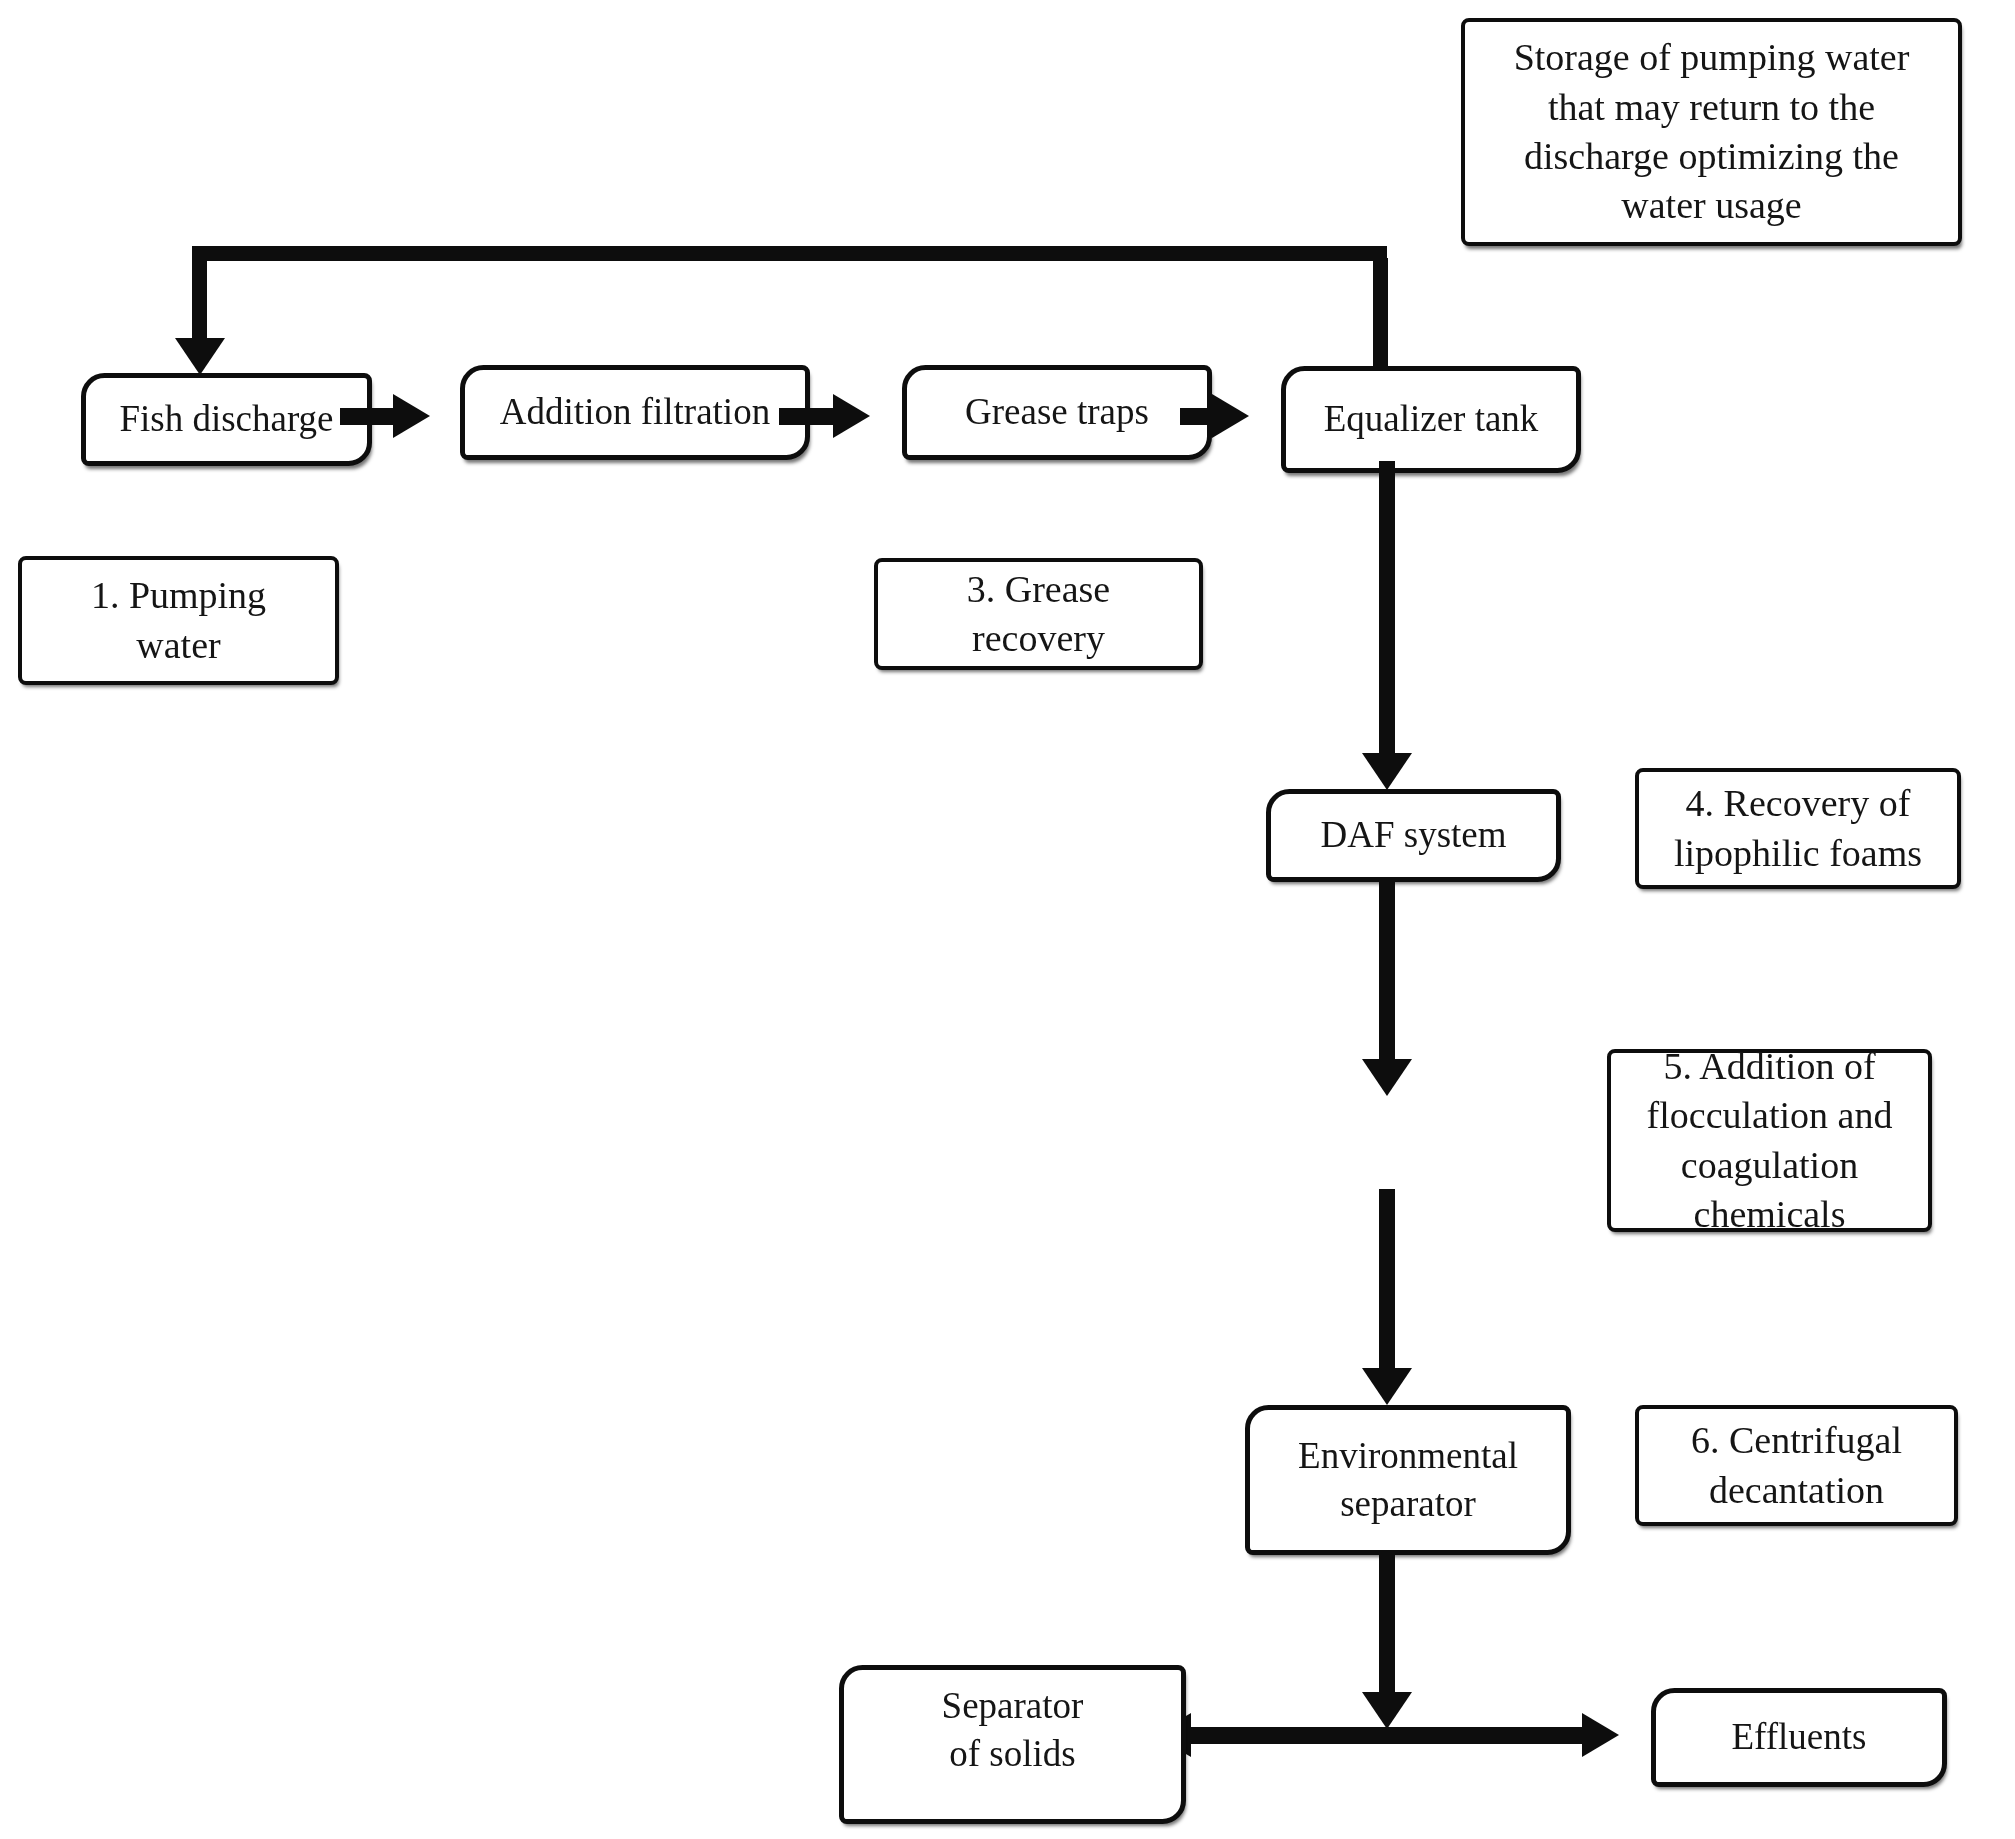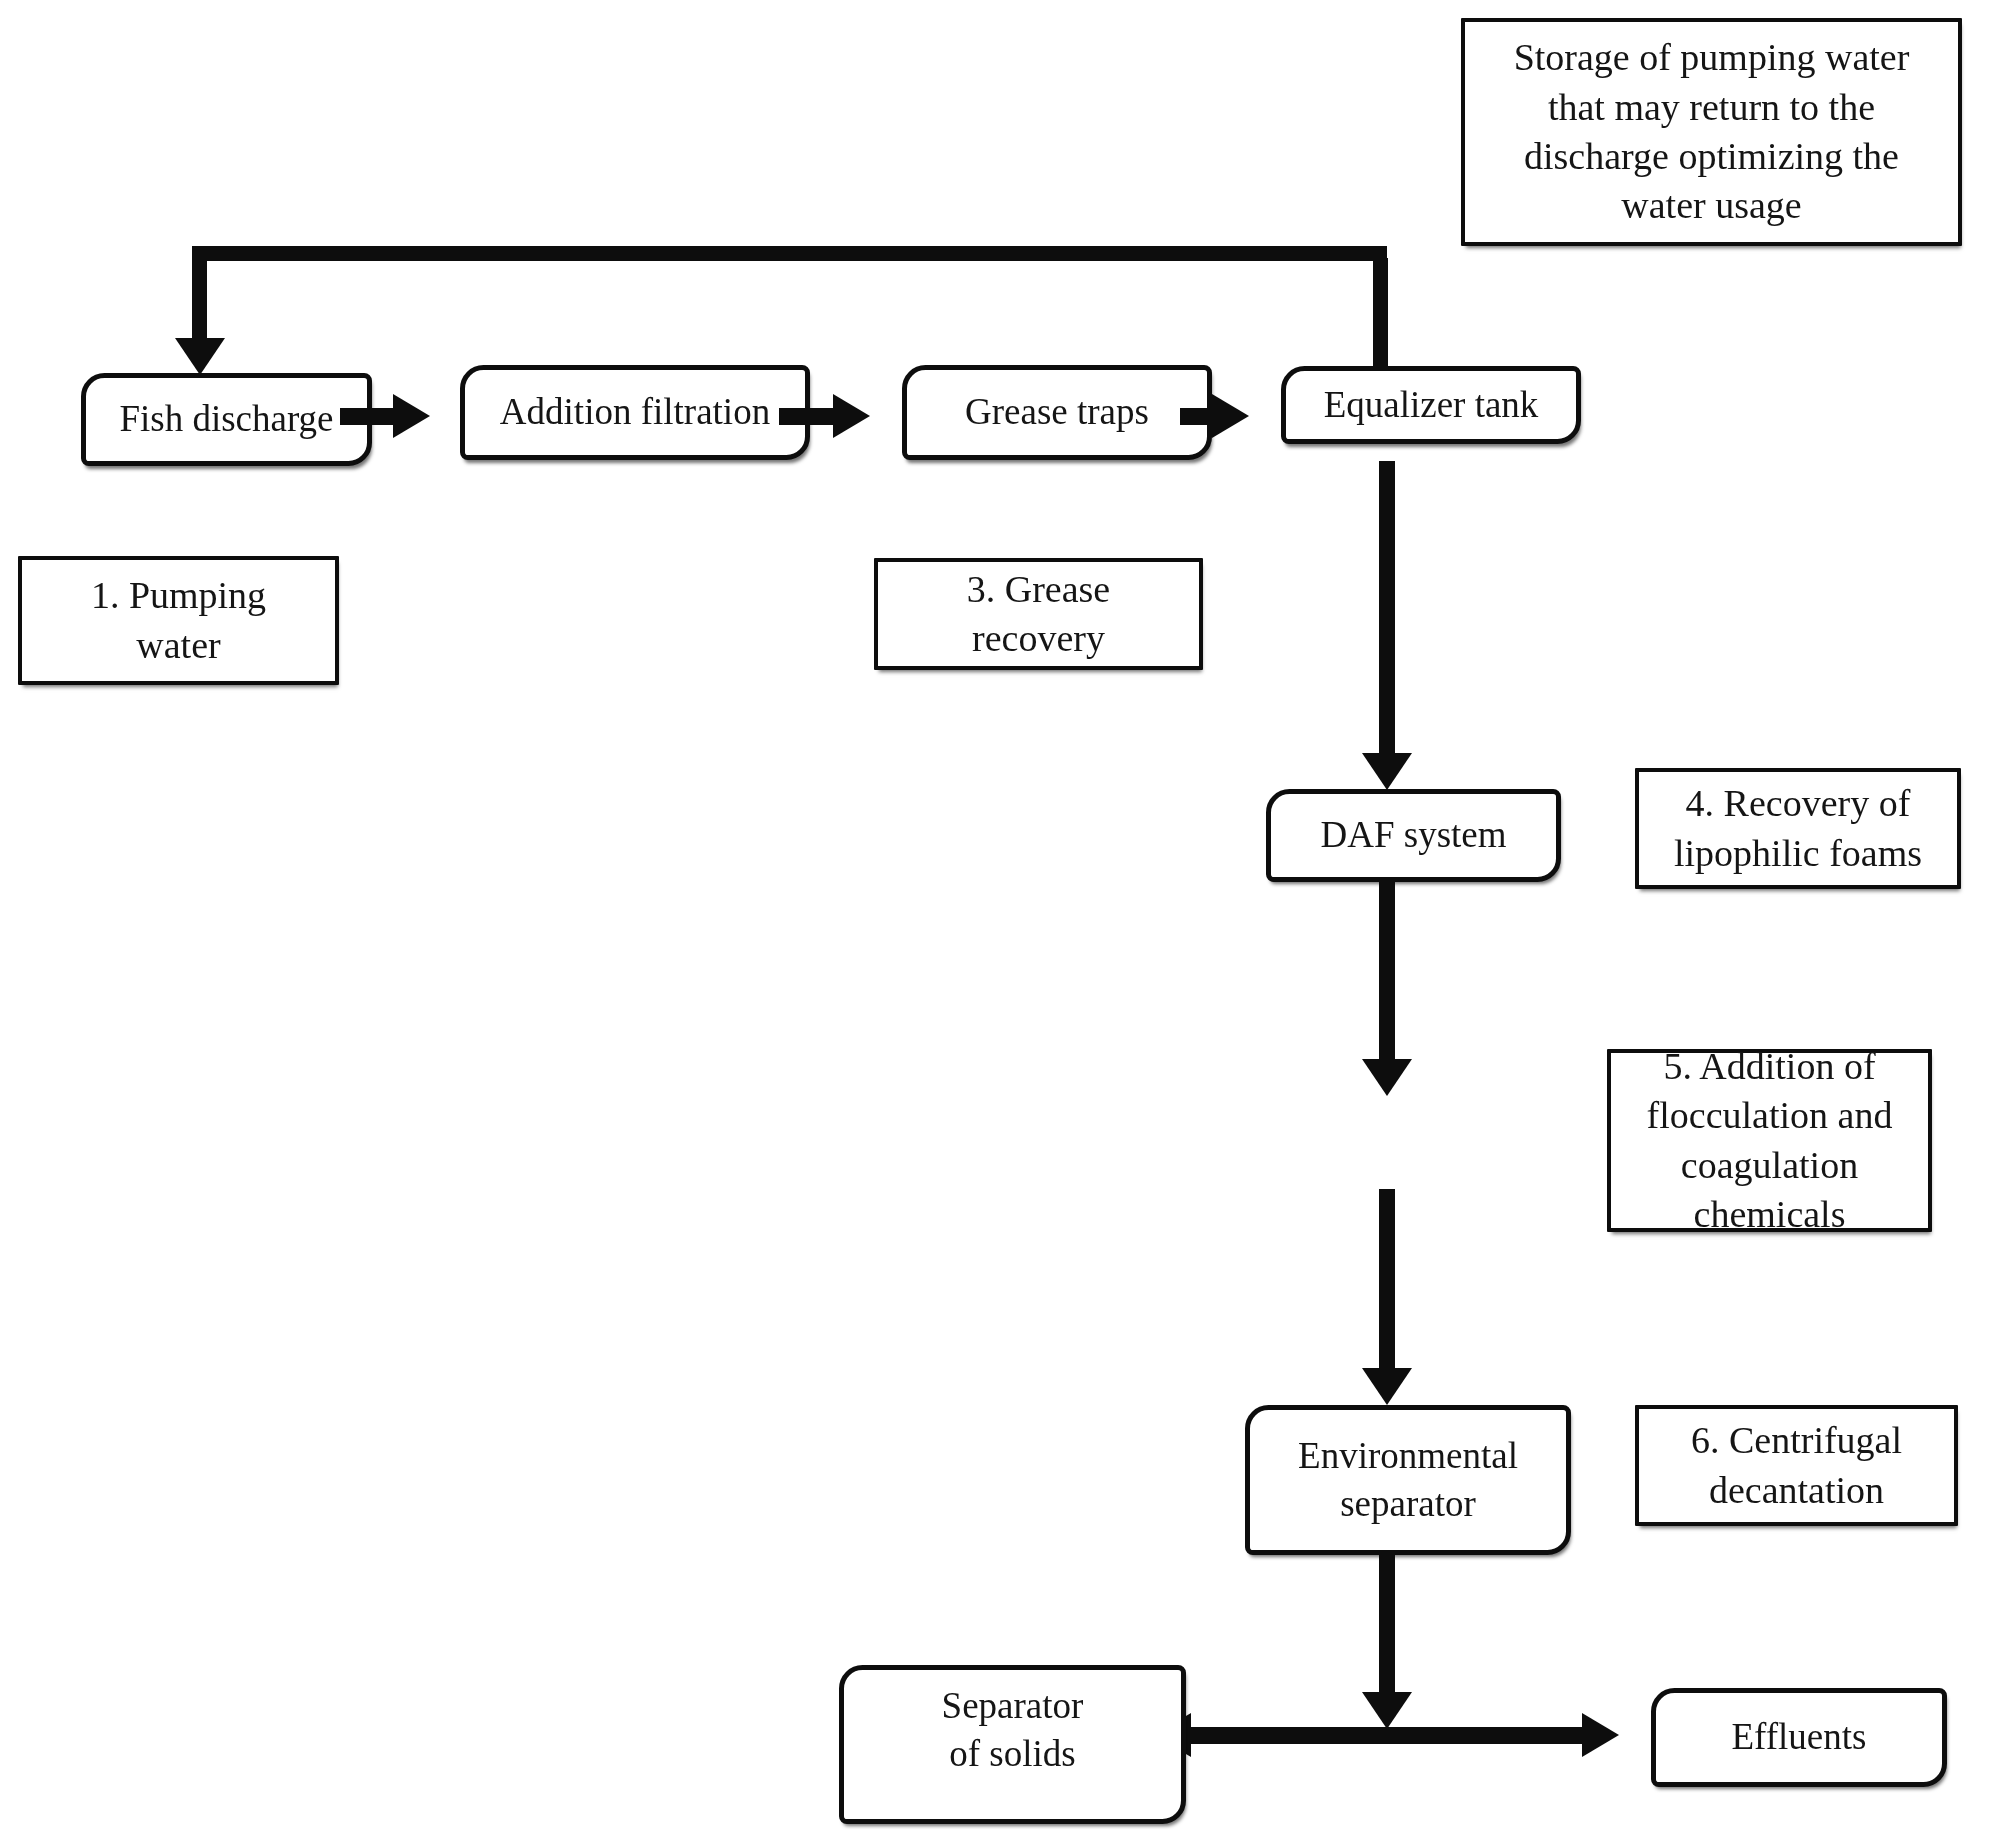--- a/index.html
+++ b/index.html
@@ -31,21 +31,21 @@
     text-align:center;
     box-shadow:2px 4.6px 3.9px -2.6px rgba(0,0,0,.55);
   }
   .process{
     border-radius:23.5px 7.8px 23.5px 7.8px;
     font-size:37px;
     margin-left:32px;
   }
   .note{
     border-width:4.6px;
-    border-radius:1px;
+    border-radius:8px;
     font-size:38px;
   }
   .label{
     white-space:pre-line;
     line-height:1.3;
     padding:3.9px 9px;
   }
   
   .line{
     position:absolute;
@@ -102,21 +102,21 @@
   <div class="line" style="left:779px;top:408px;width:56px;height:17px;"></div>
   <div class="head right" style="left:833px;top:394px;"></div>
 
   <div class="box process" style="left:870px;top:365px;width:310px;height:95px;">
     <span class="label">Grease traps</span>
   </div>
 
   <div class="line" style="left:1180px;top:408px;width:33px;height:17px;"></div>
   <div class="head right" style="left:1212px;top:394px;"></div>
 
-  <div class="box process" style="left:1249px;top:366px;width:300px;height:78px;">
+  <div class="box process" style="left:1249px;top:366px;width:300px;height:107px;">
     <span class="label">Equalizer tank</span>
   </div>
 
   <div class="box note" style="left:18px;top:556px;width:321px;height:129px;">
     <span class="label">1. Pumping
 water</span>
   </div>
   <div class="box note" style="left:874px;top:558px;width:329px;height:112px;">
     <span class="label">3. Grease
 recovery</span>

